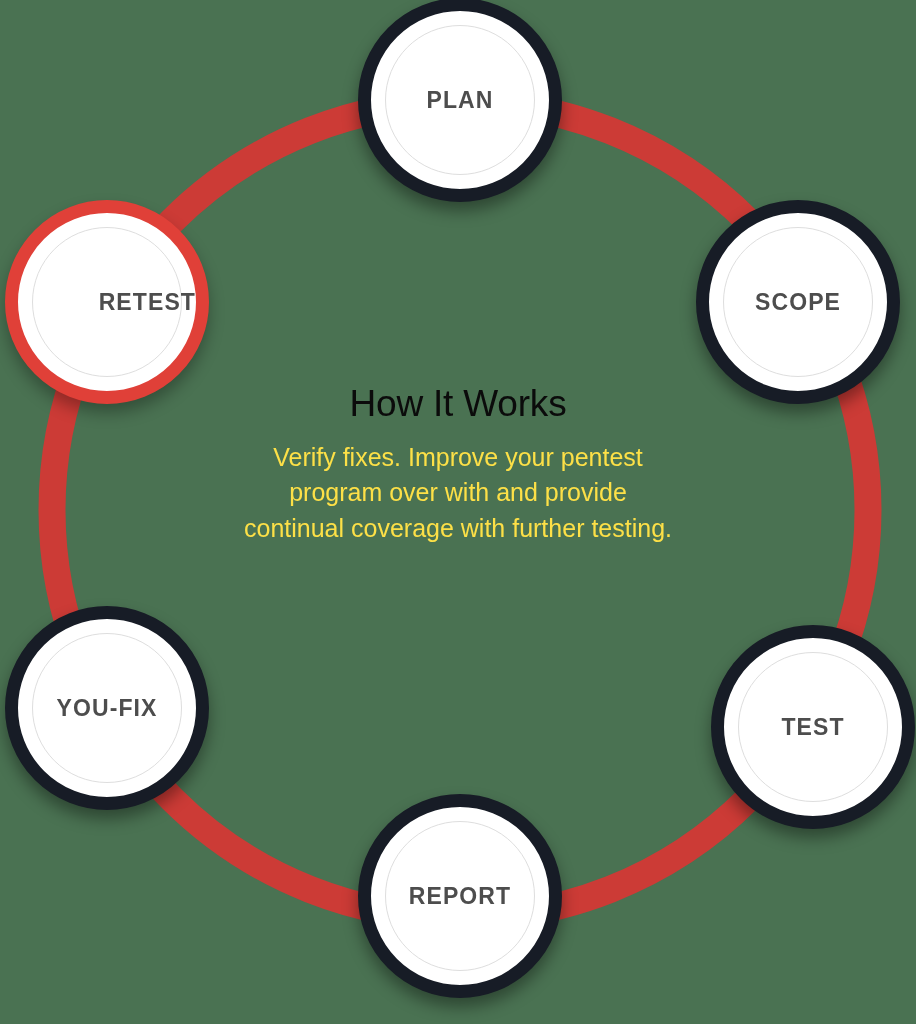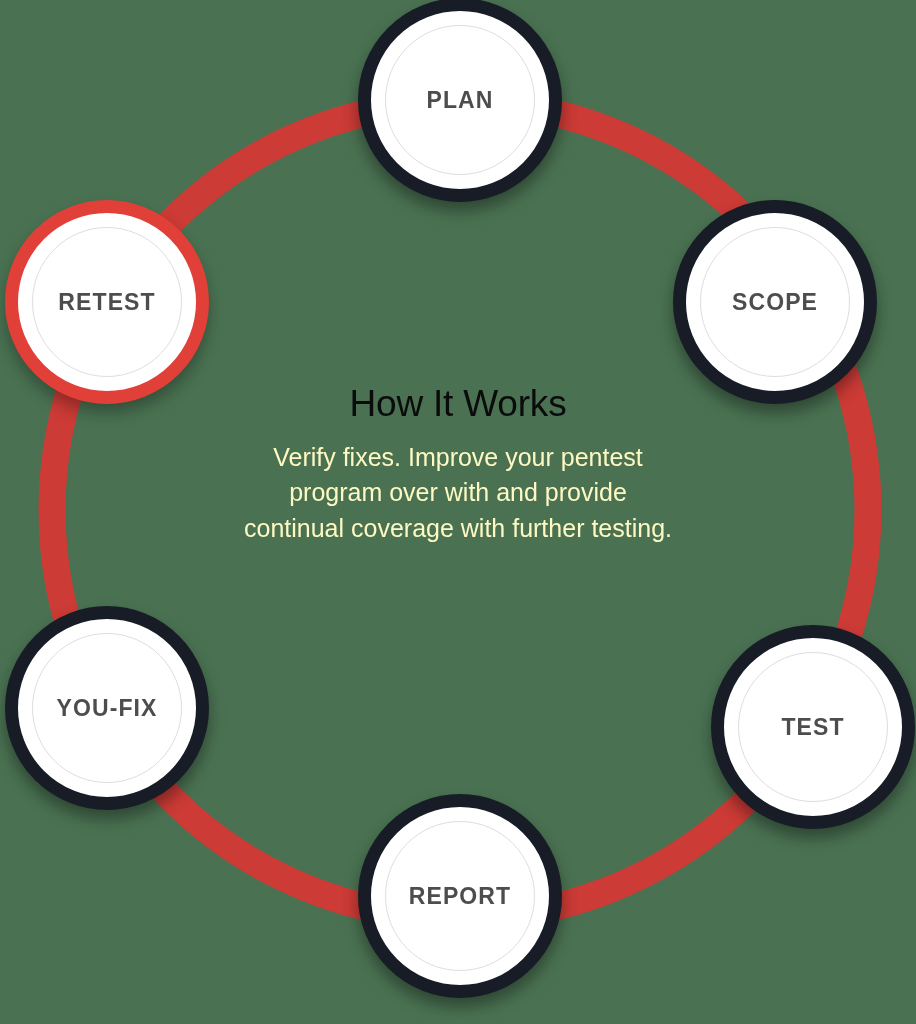--- a/index.html
+++ b/index.html
@@ -43,21 +43,21 @@
     font-size: 37px;
     font-weight: normal;
     color: #0b0b0b;
     letter-spacing: -0.2px;
     line-height: 1.15;
     margin: 0 0 14px 0;
   }
   .center-desc {
     font-size: 25px;
     font-weight: 400;
-    color: #fef9c3;
+    color: #fde047;
     line-height: 1.42;
     margin: 0;
   }
 
   
   .node {
     position: absolute;
     width: 204px;
     height: 204px;
     border-radius: 50%;
@@ -65,20 +65,21 @@
     background: #ffffff;
     border: 13px solid #171c26;
     box-shadow: 0 9px 16px rgba(0,0,0,0.38);
     display: flex;
     align-items: center;
     justify-content: center;
   }
   .node.active {
     border-color: #e04038;
     box-shadow: 0 9px 16px rgba(0,0,0,0.30);
+    justify-content: flex-end;
   }
   .node::after {
     content: "";
     position: absolute;
     left: 14px;
     top: 14px;
     right: 14px;
     bottom: 14px;
     border-radius: 50%;
     border: 1px solid #dedede;
@@ -90,21 +91,21 @@
     font-size: 23px;
     font-weight: bold;
     color: #4d4d4d;
     letter-spacing: 1.1px;
     white-space: nowrap;
     text-align: center;
   }
 
   
   #node-plan    { left: 358px; top:  -2px; }
-  #node-scope   { left: 673px; top: 200px; }
+  #node-scope   { left: 696px; top: 200px; }
   #node-test    { left: 711px; top: 625px; }
   #node-report  { left: 358px; top: 794px; }
   #node-youfix  { left:   5px; top: 606px; }
   #node-retest  { left:   5px; top: 200px; }
 </style>
 </head>
 <body>
 
 <div id="stage">
 

